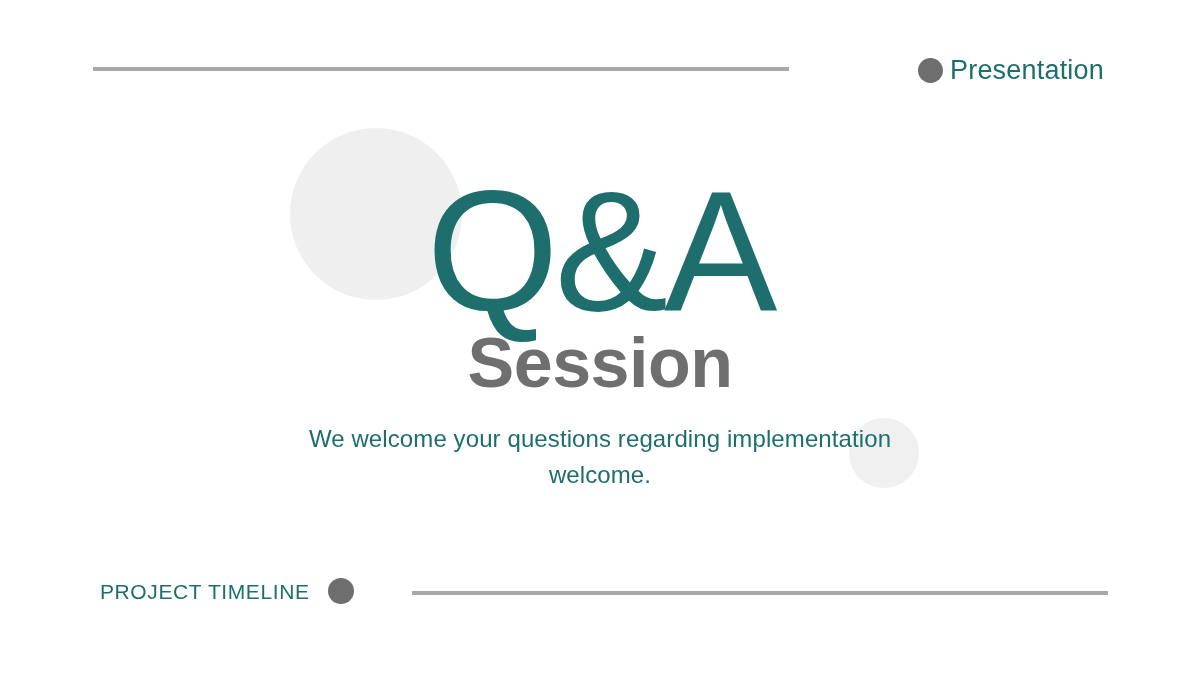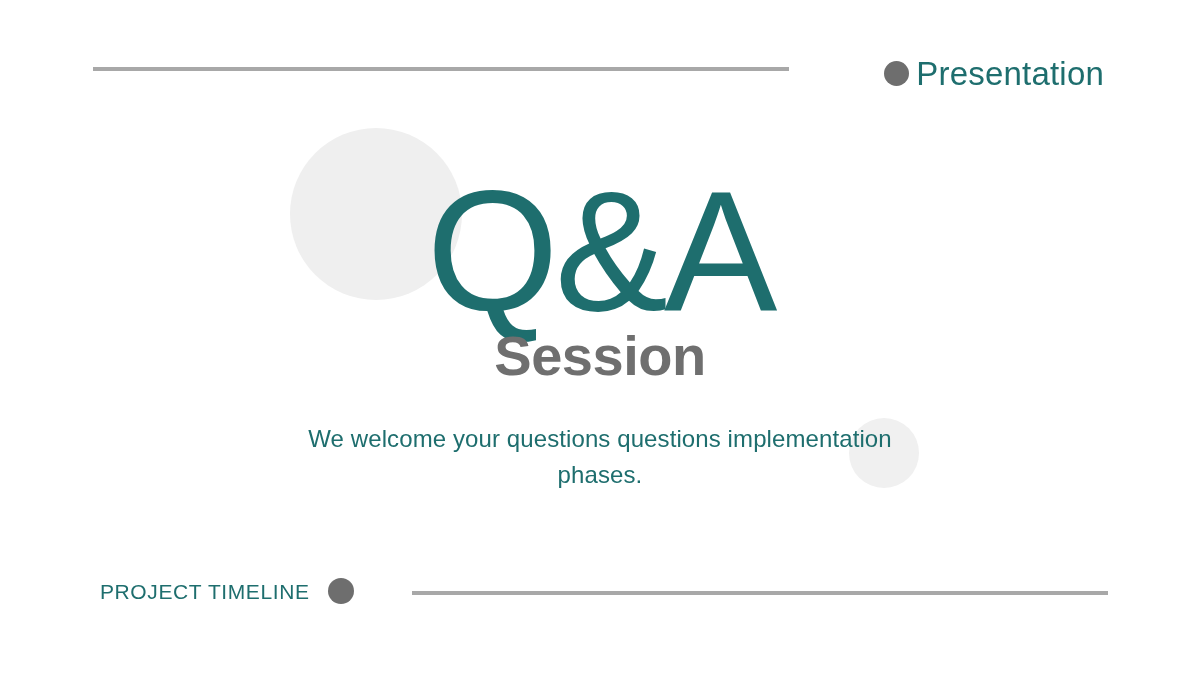--- a/index.html
+++ b/index.html
@@ -68,21 +68,21 @@
     white-space: nowrap;
   }
   .header-dot {
     width: 25px;
     height: 25px;
     border-radius: 50%;
     background: #6e6e6e;
     flex: 0 0 auto;
   }
   .header-text {
-    font-size: 33px;
+    font-size: 27px;
     color: #1e6e6e;
     letter-spacing: 0.2px;
     line-height: 1;
     text-align: center;
   }
 
   
   .main-block {
     position: absolute;
     left: 0;
@@ -101,21 +101,21 @@
     color: #1e6e6e;
     line-height: 1;
     letter-spacing: -4px;
   }
   .title-session {
     position: absolute;
     left: 0;
     top: 325px;
     width: 1200px;
     text-align: center;
-    font-size: 56px;
+    font-size: 70px;
     font-weight: 700;
     color: #6f6f6f;
     line-height: 1.1;
     letter-spacing: -0.5px;
   }
   .body-text {
     position: absolute;
     left: 300px;
     top: 421px;
     width: 600px;
@@ -162,21 +162,21 @@
   <div class="rule-bottom"></div>
 
   <div class="header-label">
     <span class="header-dot"></span>
     <span class="header-text">Presentation</span>
   </div>
 
   <div class="main-block">
     <div class="title-qa">Q&amp;A</div>
     <div class="title-session">Session</div>
-    <div class="body-text">We welcome your questions questions implementation phases.</div>
+    <div class="body-text">We welcome your questions regarding implementation welcome.</div>
   </div>
 
   <div class="footer-label">
     <span class="footer-text">PROJECT TIMELINE</span>
     <span class="footer-dot"></span>
   </div>
 
 </div>
 
 </body></html>

